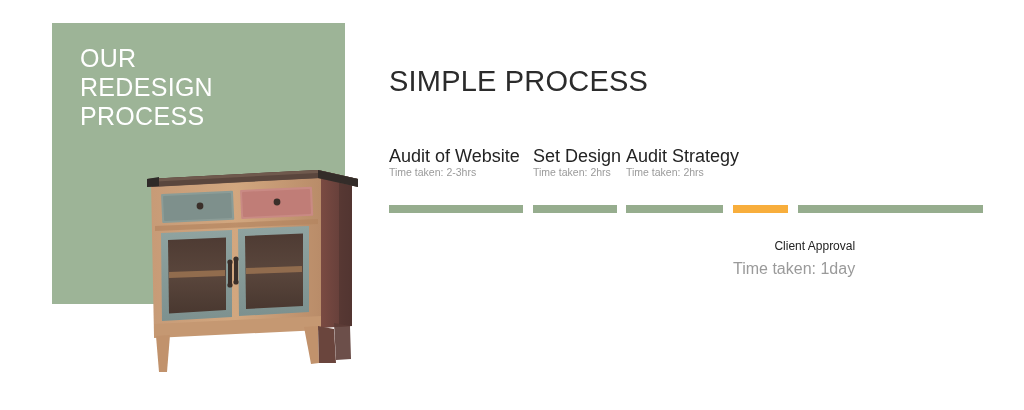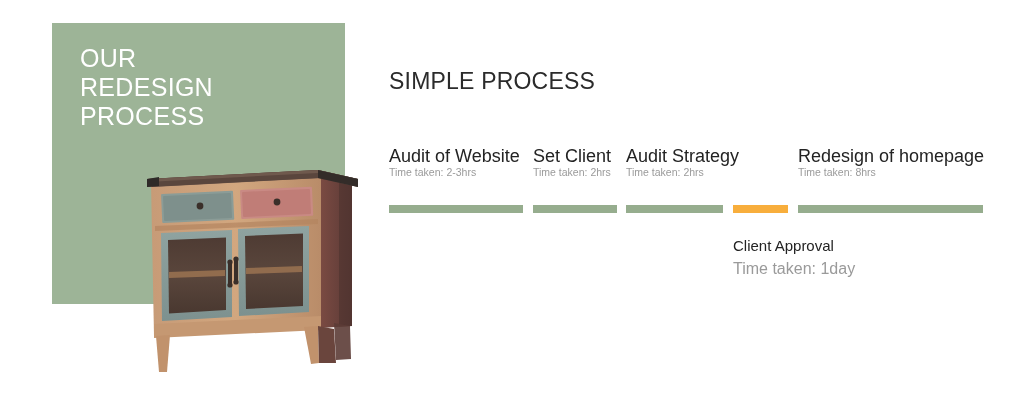--- a/index.html
+++ b/index.html
@@ -68,21 +68,21 @@
     position: absolute;
     left: 389px;
     top: 0;
     width: 635px;
     height: 410px;
   }
   .section-title {
     position: absolute;
     left: 0;
     top: 64px;
-    font-size: 23px;
+    font-size: 29px;
     font-weight: 400;
     color: #2b2b2b;
     letter-spacing: 0.2px;
     line-height: 34px;
   }
 
   .steps {
     position: absolute;
     left: 0;
     top: 146px;
@@ -117,25 +117,26 @@
   .step-bar.accent {
     background: #f8ae3c;
   }
 
   .substep {
     position: absolute;
     left: 344px;
     top: 236px;
   }
   .substep-label {
-    font-size: 15px;
+    font-size: 12px;
     font-weight: 400;
     color: #232323;
     line-height: 20px;
     white-space: nowrap;
+    text-align: right;
   }
   .substep-time {
     margin-top: 6px;
     font-size: 16px;
     font-weight: 400;
     color: #9a9a9a;
     line-height: 13px;
     white-space: nowrap;
   }
 </style>
@@ -235,37 +236,33 @@
 
     <div class="steps">
 
       <div class="step" style="left:0px;">
         <div class="step-label">Audit of Website</div>
         <div class="step-time">Time taken: 2-3hrs</div>
       </div>
       <div class="step-bar" style="left:0px; width:134px;"></div>
 
       <div class="step" style="left:144px;">
-        <div class="step-label">Set Client</div>
+        <div class="step-label">Set Design</div>
         <div class="step-time">Time taken: 2hrs</div>
       </div>
       <div class="step-bar" style="left:144px; width:84px;"></div>
 
       <div class="step" style="left:237px;">
         <div class="step-label">Audit Strategy</div>
         <div class="step-time">Time taken: 2hrs</div>
       </div>
       <div class="step-bar" style="left:237px; width:97px;"></div>
 
       <div class="step-bar accent" style="left:344px; width:55px;"></div>
 
-      <div class="step" style="left:409px;">
-        <div class="step-label">Redesign of homepage</div>
-        <div class="step-time">Time taken: 8hrs</div>
-      </div>
       <div class="step-bar" style="left:409px; width:185px;"></div>
     </div>
 
     <div class="substep">
       <div class="substep-label">Client Approval</div>
       <div class="substep-time">Time taken: 1day</div>
     </div>
 
   </div>
 </div>

